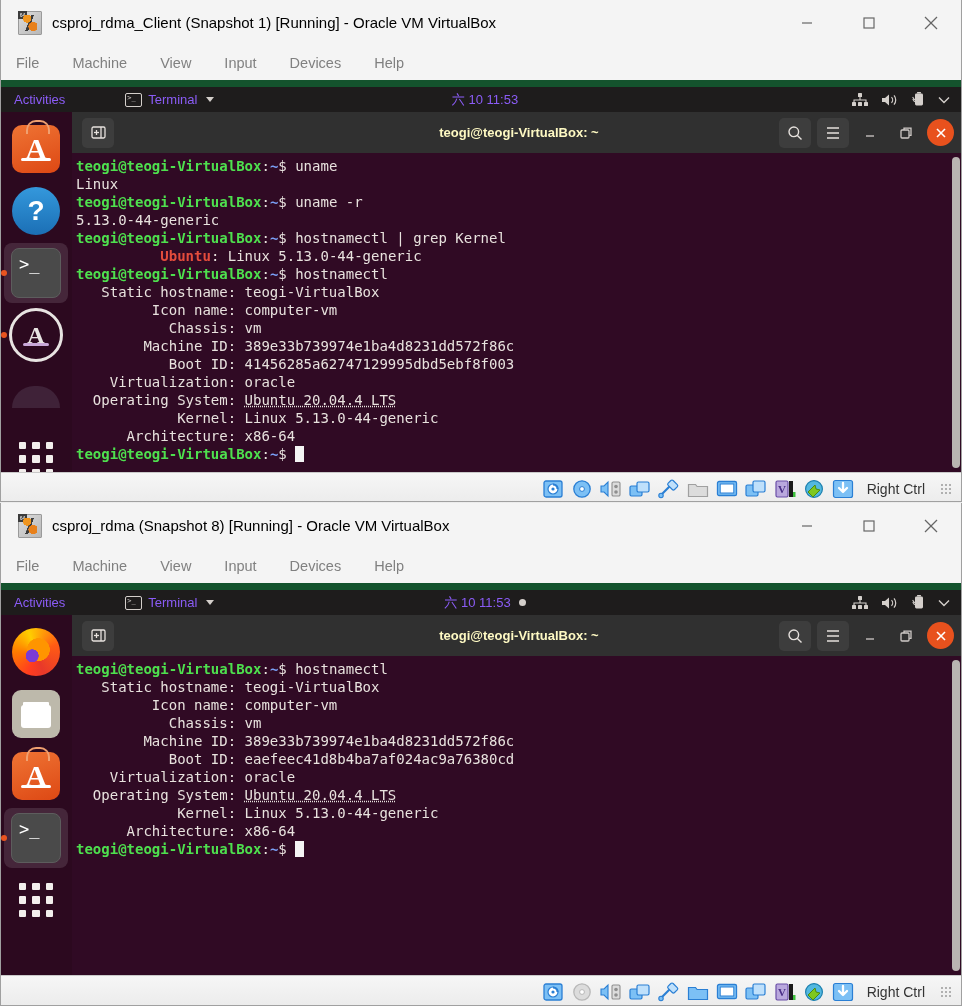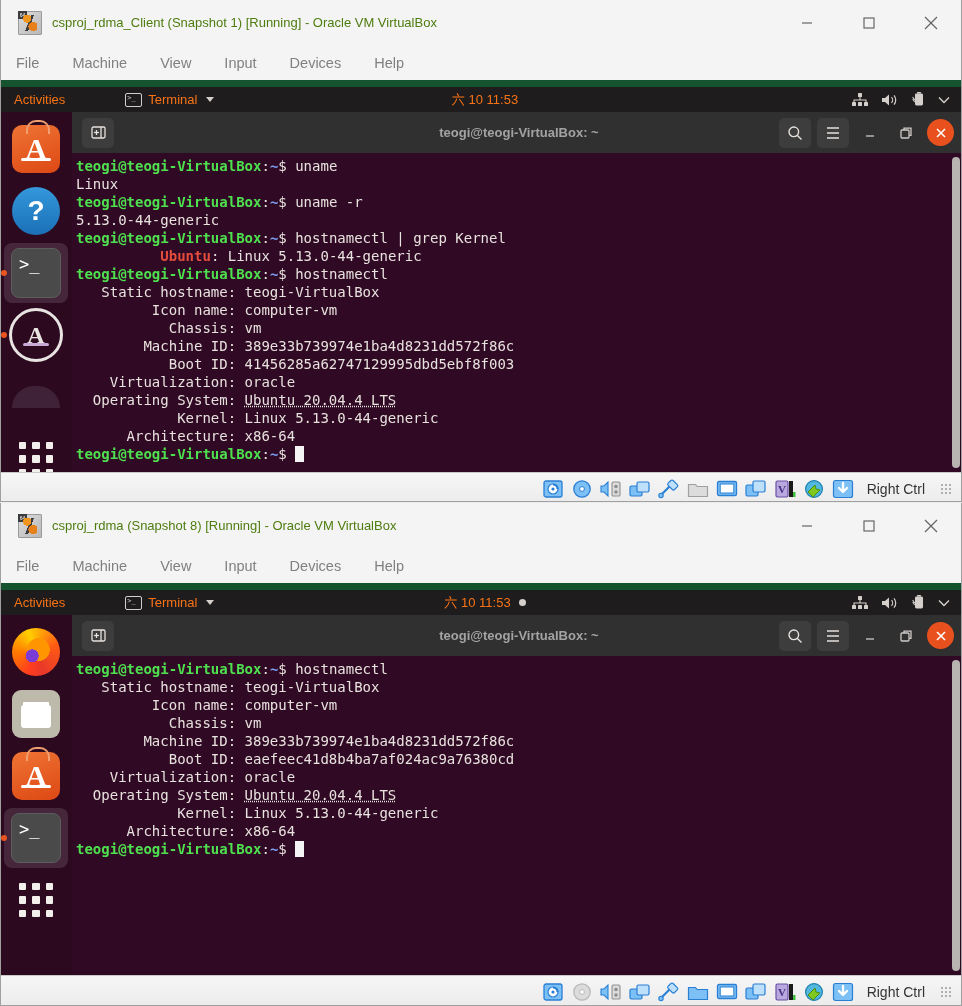--- a/index.html
+++ b/index.html
@@ -53,21 +53,21 @@
       linear-gradient(110deg, transparent 40%, #3b3b3b 41%, #3b3b3b 55%, transparent 56%);
   }
   .title-icon .badge64 {
     position: absolute; left: -1px; top: -1px;
     width: 9px; height: 8px;
     background: #3c3c3c; color: #fff;
     font-size: 5px; line-height: 8px; text-align: center;
     font-family: "Liberation Sans", sans-serif;
   }
   .title-text {
-    font-size: 13px; color: #4d7c0f;
+    font-size: 15px; color: #000000;
     white-space: nowrap;
   }
   .win-controls {
     position: absolute; right: 0; top: 0;
     height: 45px; display: flex;
   }
   .wc {
     width: 62px; height: 45px;
     display: flex; align-items: center; justify-content: center;
     color: #666;
@@ -96,21 +96,21 @@
   }
   #win1 .vm-screen { height: 385px; }
   #win2 .vm-screen { height: 385px; }
 
   
   .gnome-panel {
     height: 25px;
     background: #1e1c1c;
     display: flex; align-items: center;
     position: relative;
-    font-size: 13px; color: #f97316;
+    font-size: 13px; color: #8b5cf6;
   }
   .gp-activities { margin-left: 14px; }
   .gp-appname {
     display: flex; align-items: center; gap: 6px;
     margin-left: 44px;
     padding-left: 16px;
   }
   .term-mini-icon {
     width: 15px; height: 12px;
     border: 1.4px solid #d4cfcb; border-radius: 2px;
@@ -263,21 +263,21 @@
   }
   .th-btn {
     width: 32px; height: 30px; border-radius: 5px;
     background: #3d3d3d;
     display: flex; align-items: center; justify-content: center;
     color: #e6e1dd;
   }
   .th-left { margin-left: 10px; }
   .th-title {
     position: absolute; left: 4px; right: 0; text-align: center;
-    font-size: 13px; font-weight: bold; color: #a3a3a3;
+    font-size: 13px; font-weight: bold; color: #fef9c3;
     pointer-events: none;
   }
   .th-right {
     position: absolute; right: 8px;
     display: flex; align-items: center; gap: 6px;
   }
   .th-plain {
     width: 30px; height: 30px;
     display: flex; align-items: center; justify-content: center;
     color: #cfcac7;

